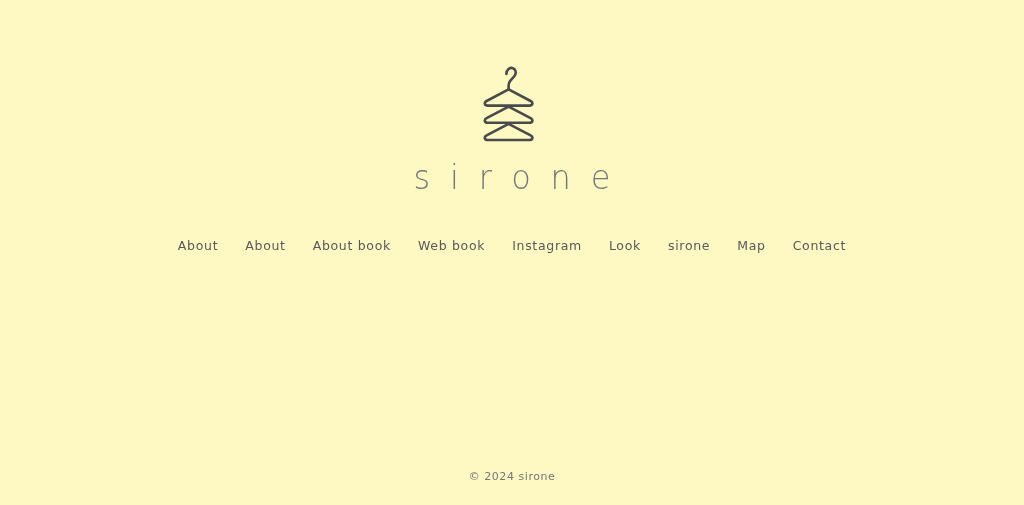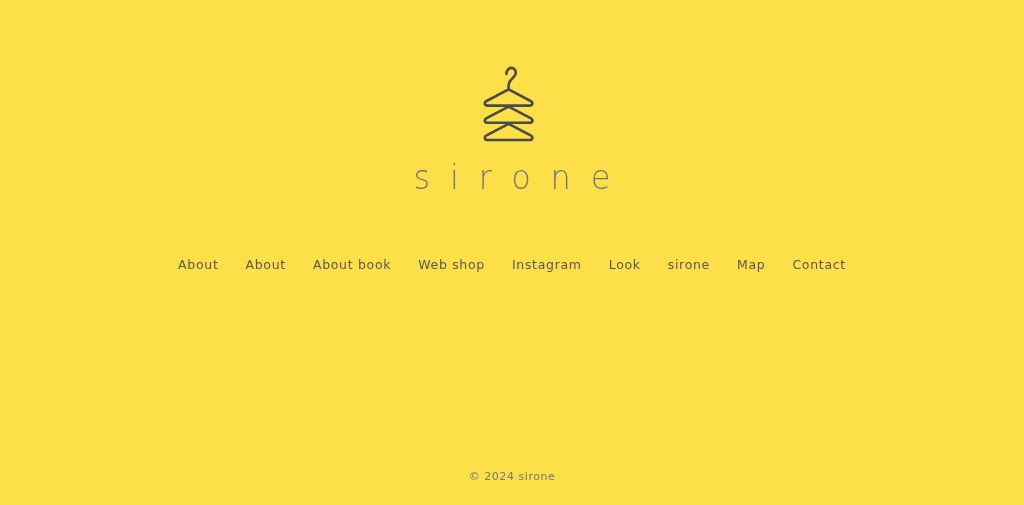--- a/index.html
+++ b/index.html
@@ -10,21 +10,21 @@
     height: 505px;
     background: #ffffff;
     font-family: "Liberation Sans", sans-serif;
     overflow: hidden;
   }
 
   .page {
     position: relative;
     width: 1024px;
     height: 505px;
-    background: #fde047;
+    background: #fef9c3;
   }
 
   
   .brand {
     position: absolute;
     top: 62px;
     left: 0;
     width: 100%;
     display: flex;
     flex-direction: column;
@@ -55,21 +55,20 @@
 
   
   .main-nav {
     position: absolute;
     top: 237px;
     left: 0;
     width: 100%;
     display: flex;
     justify-content: center;
     align-items: baseline;
-    margin-top: 19px;
   }
 
   .nav-item {
     display: inline-block;
     font-family: "DejaVu Sans", sans-serif;
     font-size: 12.5px;
     font-weight: 400;
     color: #58585a;
     letter-spacing: 0.055em;
     text-decoration: none;
@@ -128,21 +127,21 @@
       </svg>
     </span>
 
     <div class="wordmark">sirone</div>
   </div>
 
   <nav class="main-nav">
     <a class="nav-item" href="#">About</a>
     <a class="nav-item" href="#">About</a>
     <a class="nav-item" href="#">About book</a>
-    <a class="nav-item" href="#">Web shop</a>
+    <a class="nav-item" href="#">Web book</a>
     <a class="nav-item" href="#">Instagram</a>
     <a class="nav-item" href="#">Look</a>
     <a class="nav-item" href="#">sirone</a>
     <a class="nav-item" href="#">Map</a>
     <a class="nav-item" href="#">Contact</a>
   </nav>
 
   <div class="content-area"></div>
 
   <footer class="site-footer">

